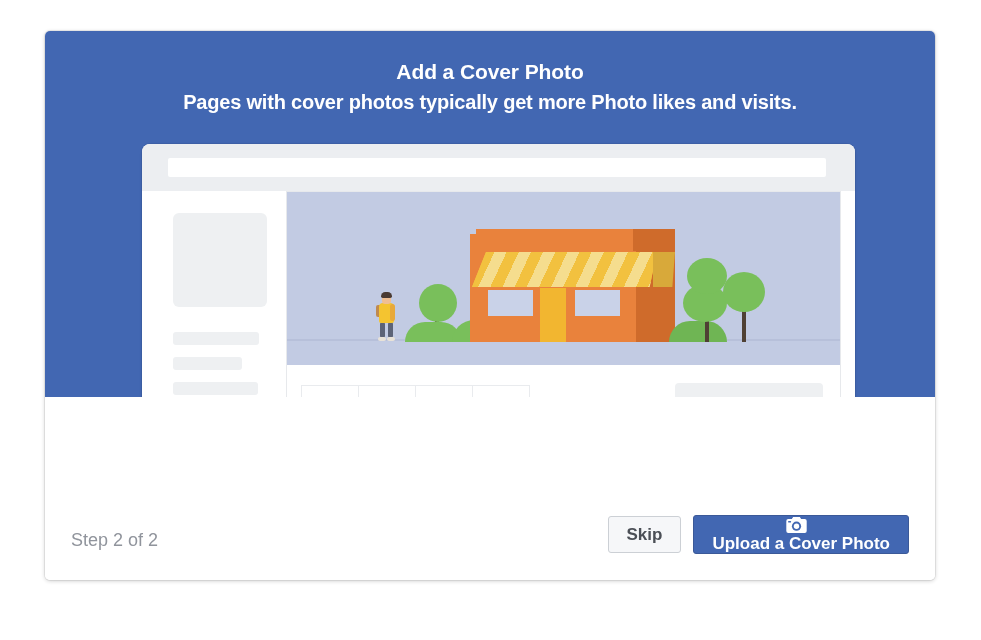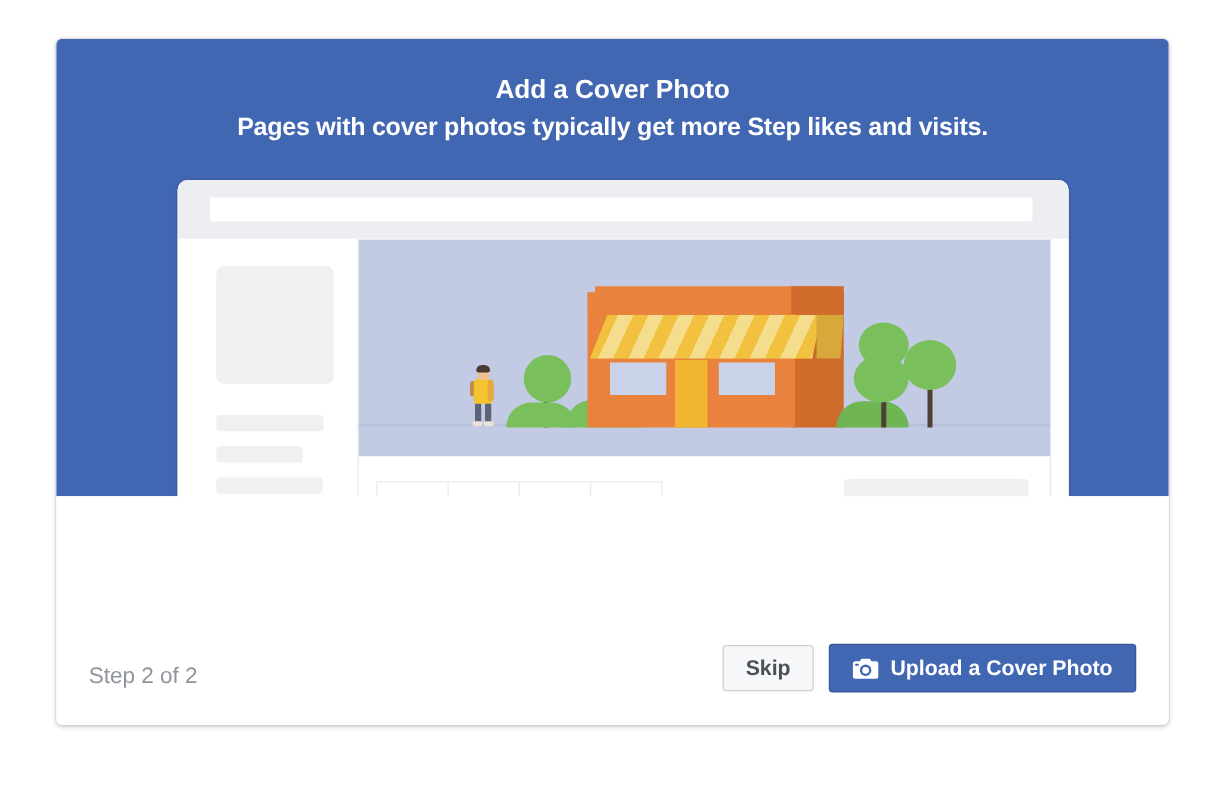--- a/index.html
+++ b/index.html
@@ -326,38 +326,39 @@
     border: 1px solid #3b5998;
     border-radius: 3px;
     color: #ffffff;
     font-size: 17px;
     font-weight: bold;
     font-family: "Liberation Sans", sans-serif;
     display: flex;
     align-items: center;
     cursor: pointer;
     box-sizing: border-box;
+    flex-direction: column;
   }
   .btn-upload .cam {
     display: inline-flex;
     margin-right: 9px;
     align-items: center;
   }
 </style>
 </head>
 <body>
 
 <div class="stage">
 
   <div class="dialog">
 
     <div class="header-band">
       <div class="header-text">
         <div class="header-title">Add a Cover Photo</div>
-        <div class="header-subtitle">Pages with cover photos typically get more Step likes and visits.</div>
+        <div class="header-subtitle">Pages with cover photos typically get more Photo likes and visits.</div>
       </div>
     </div>
 
     <div class="wireframe">
 
       <div class="browser-bar">
         <div class="url-bar"></div>
       </div>
 
       <div class="wf-body">

